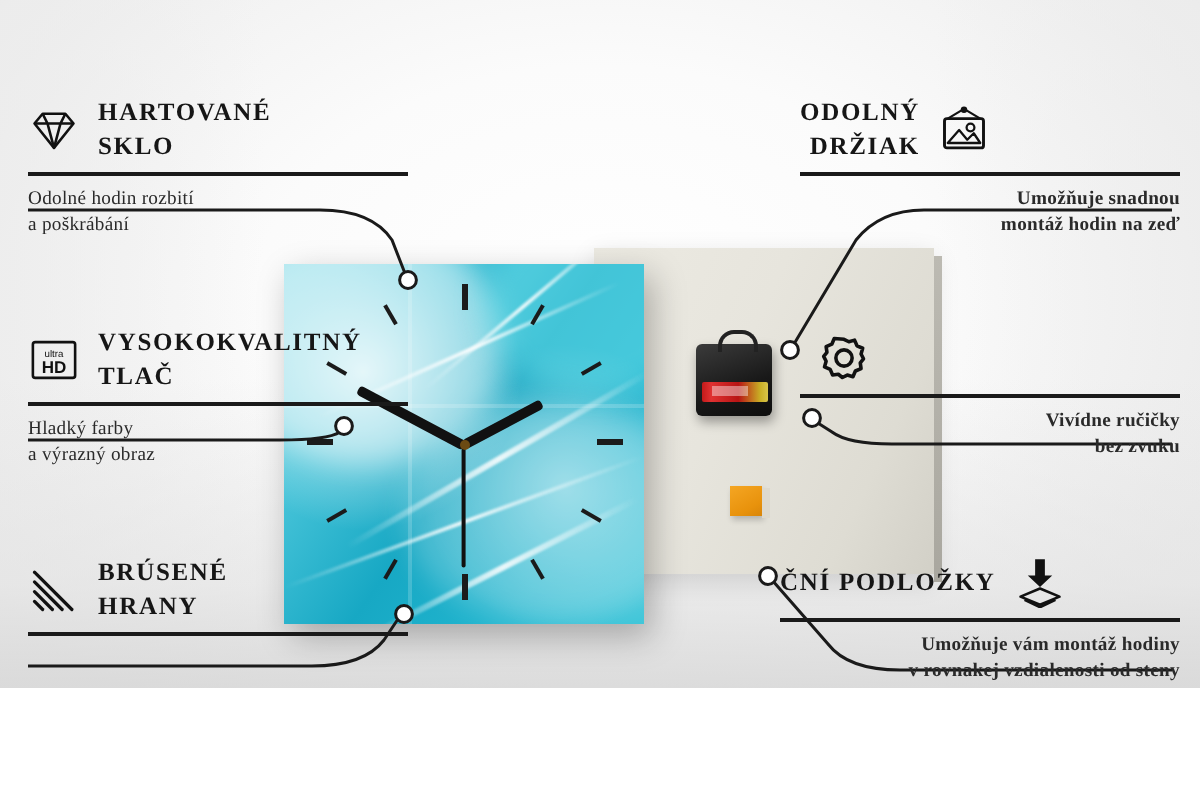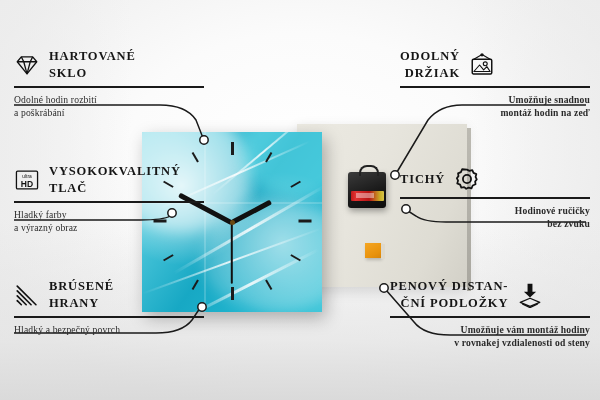--- a/index.html
+++ b/index.html
@@ -1,21 +1,21 @@
 <!DOCTYPE html>
 <html><head>
 <meta charset="utf-8">
 <style>
   html,body{margin:0;padding:0;}
   body{
     width:600px;height:400px;overflow:hidden;
     font-family:"Liberation Serif", serif;
     background:#ffffff;
   }
-  #stage{position:relative;width:600px;height:400px;overflow:hidden;
+  #stage{position:relative;width:600px;height:344px;overflow:hidden;
     background:
       radial-gradient(ellipse 380px 260px at 300px 150px,#ffffff 0%,#fbfbfb 45%,#f2f2f2 78%,#ebebeb 100%);
   }
   
   .bg-shade{position:absolute;inset:0;pointer-events:none;
     background:
       linear-gradient(180deg,rgba(255,255,255,0) 55%,rgba(225,225,225,.55) 85%,rgba(212,212,212,.75) 100%),
       linear-gradient(90deg,rgba(236,236,236,.75) 0%,rgba(255,255,255,0) 22%,rgba(255,255,255,0) 78%,rgba(236,236,236,.7) 100%);
   }
 
@@ -206,21 +206,20 @@
             <path d="M4 17 L15 28"></path>
             <path d="M4 23 L9 28"></path>
         </g>
       </svg>
       <div class="titles">
         <div class="t-line">BRÚSENÉ</div>
         <div class="t-line">HRANY</div>
       </div>
     </div>
     <div class="rule"></div>
-    <div class="sub">Hladký a bezpečný povrch</div>
   </div>
 
   <div class="callout right c4">
     <div class="head">
       <div class="titles">
         <div class="t-line">ODOLNÝ</div>
         <div class="t-line">DRŽIAK</div>
       </div>
       <svg class="ico" viewBox="0 0 32 32">
         <path d="M16 3 L6 9 M16 3 L26 9" stroke="#111" stroke-width="1.4" fill="none"></path>
@@ -231,38 +230,36 @@
       </svg>
     </div>
     <div class="rule"></div>
     <div class="sub">Umožňuje snadnou</div>
     <div class="sub">montáž hodin na zeď</div>
   </div>
 
   <div class="callout right c5">
     <div class="head">
       <div class="titles">
-        <div class="t-line">TICHÝ</div>
       </div>
       <svg class="ico" viewBox="0 0 32 32">
         <g fill="none" stroke="#111" stroke-width="2.2" stroke-linejoin="round">
           <path d="M16 4.5 L19 6 L22.5 5 L24 8.5 L27.5 10 L26.5 13.5 L28 16.5 L26 19 L26.5 22.5 L23 24 L21.5 27.5 L18 26.5 L15 28 L12.5 26 L9 26.5 L7.5 23 L4 21.5 L5 18 L3.5 15 L5.5 12.5 L5 9 L8.5 7.5 L10 4 Z"></path>
           <circle cx="16" cy="16" r="5"></circle>
         </g>
       </svg>
     </div>
     <div class="rule"></div>
-    <div class="sub">Hodinové ručičky</div>
+    <div class="sub">Vivídne ručičky</div>
     <div class="sub">bez zvuku</div>
   </div>
 
   <div class="callout right c6">
     <div class="head">
       <div class="titles">
-        <div class="t-line">PENOVÝ DISTAN-</div>
         <div class="t-line">ČNÍ PODLOŽKY</div>
       </div>
       <svg class="ico" viewBox="0 0 32 32">
         <path d="M13 2 H19 V12 H23.5 L16 19 L8.5 12 H13 Z" fill="#111"></path>
         <path d="M16 20 L28 25 L16 30 L4 25 Z" fill="none" stroke="#111" stroke-width="1.6" stroke-linejoin="round"></path>
         <path d="M6.5 27 L16 31.5 L25.5 27" fill="none" stroke="#111" stroke-width="1.6" stroke-linejoin="round"></path>
       </svg>
     </div>
     <div class="rule"></div>
     <div class="sub">Umožňuje vám montáž hodiny</div>

